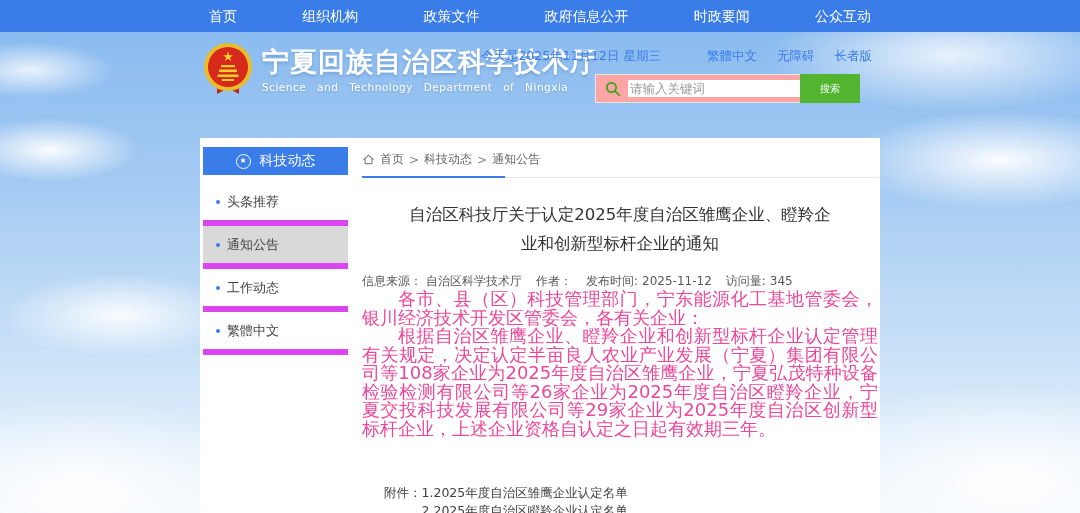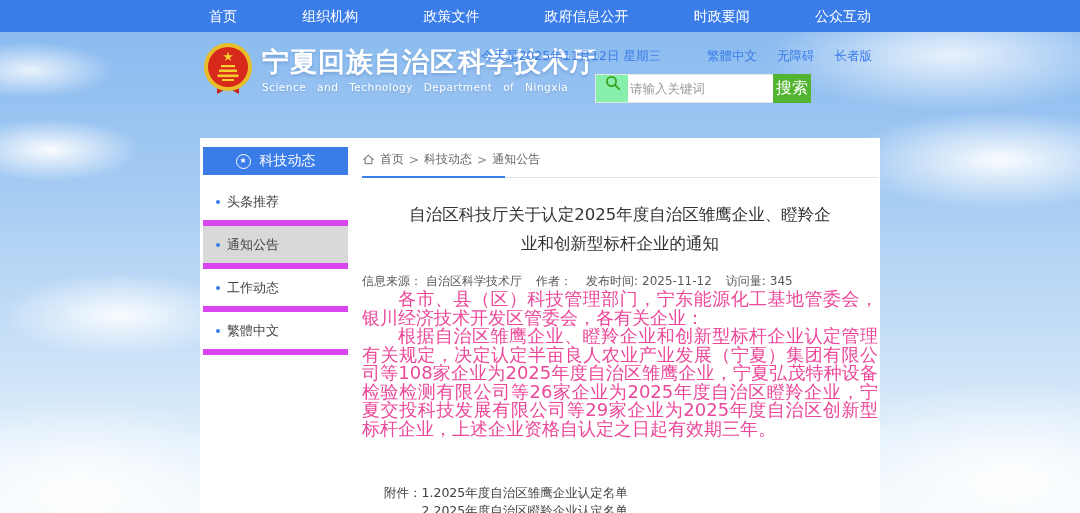--- a/index.html
+++ b/index.html
@@ -28,25 +28,25 @@
   .brand { position:absolute; left:3px; top:10px; display:flex; align-items:center; cursor:pointer; }
   .emblem { width:50px; height:56px; margin-right:9px; flex-shrink:0; }
   .site-name { color:#fff; font-size:27px; font-weight:bold; letter-spacing:1px; line-height:30px;
                text-shadow:0 2px 3px rgba(70,110,170,.35); white-space:nowrap; }
   .site-name-en { color:#fff; font-size:10.5px; letter-spacing:.5px; word-spacing:7px; margin-top:4px;
                   text-shadow:0 1px 2px rgba(70,110,170,.3); white-space:nowrap; }
   .date-row { position:absolute; right:8px; top:16px; font-size:12.5px; color:#3a7ce8; display:flex; align-items:center; white-space:nowrap; }
   .date-text { margin-right:26px; }
   .quick-link { margin-left:20px; cursor:pointer; color:#3a7ce8; }
   .search-row { position:absolute; left:395px; top:42px; display:flex; height:29px; }
-  .search-box { width:178px; background:#86efac; display:flex; border:1px solid #e6e6e6; border-right:none; }
+  .search-box { width:205px; background:#fca5a5; display:flex; align-items:center; border:1px solid #e6e6e6; border-right:none; }
   .search-box svg { margin:0 7px 0 9px; flex-shrink:0; }
   .search-input { border:none; outline:none; flex:1; font-size:12.5px; color:#333; min-width:0; font-family:inherit; }
   .search-input::placeholder { color:#9a9a9a; }
-  .search-btn { width:38px; height:29px; background:#52b431; color:#fff; border:none; font-size:16px; cursor:pointer; font-family:inherit; padding:0; }
+  .search-btn { width:60px; height:29px; background:#52b431; color:#fff; border:none; font-size:10px; cursor:pointer; font-family:inherit; padding:0; }
   
   .card { width:680px; margin:0 auto; background:#fff; height:375px; display:flex; overflow:hidden; }
   .sidebar { width:145px; margin-left:3px; flex-shrink:0; }
   .sidebar-header { height:28px; margin-top:9px; background:#3a7ce8; color:#fff; font-size:14px;
                     display:flex; align-items:center; justify-content:center; gap:9px; }
   .star-circle-icon { width:15px; height:15px; border:1.3px solid #fff; border-radius:50%;
                       display:flex; align-items:center; justify-content:center; font-size:8px; color:#fff; line-height:1; }
   .sidebar-list { margin-top:8px; }
   .sidebar-item { position:relative; padding:10px 6px 9px 13px; font-size:13px; color:#444;
                   border-bottom:6px solid #d946ef; cursor:pointer; }

